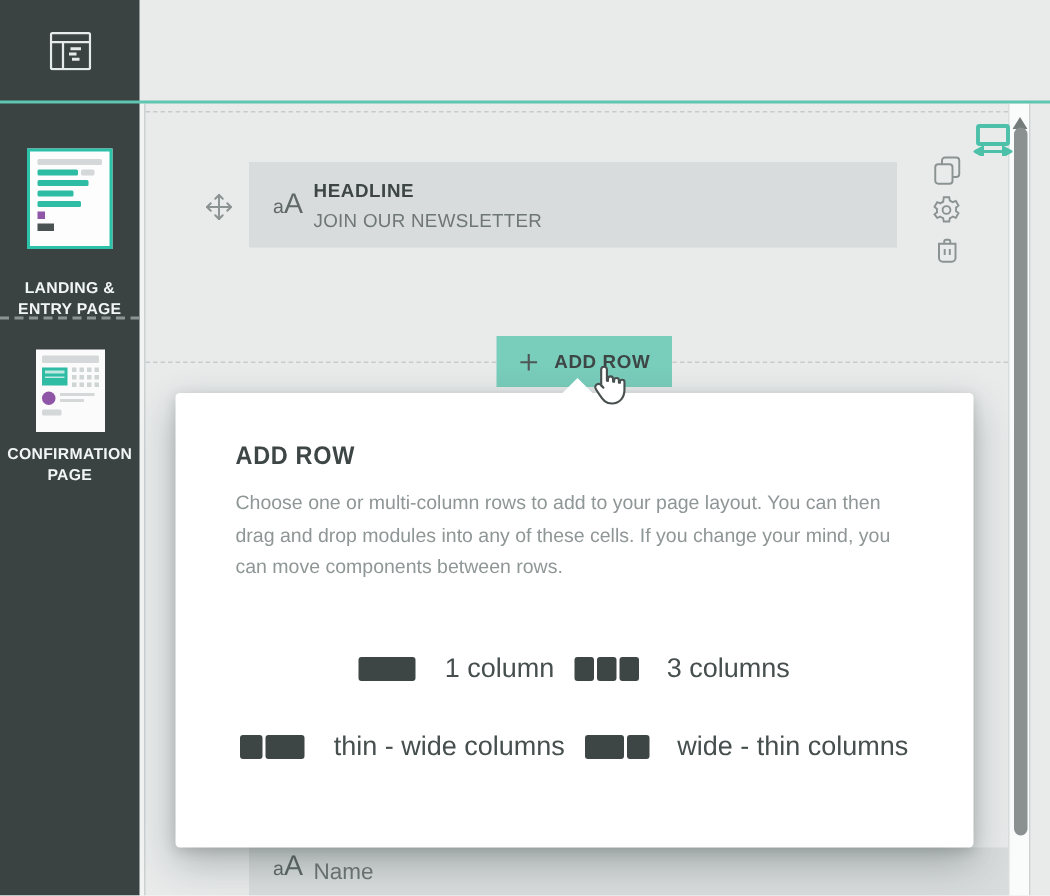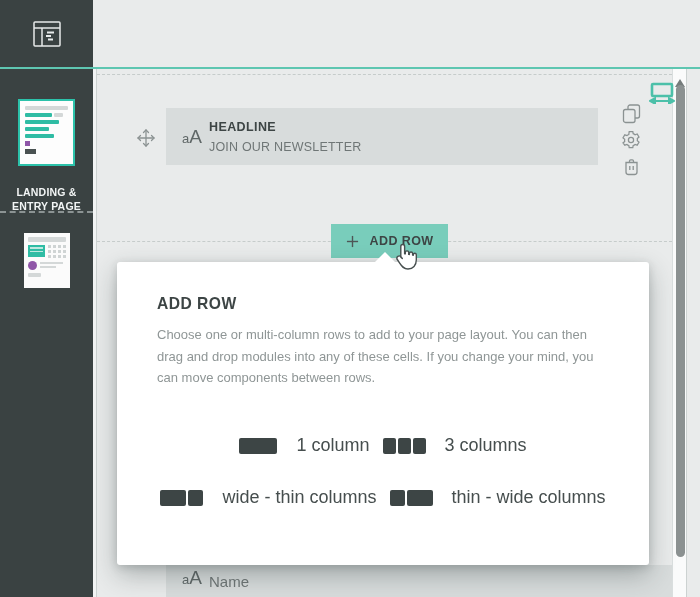--- a/index.html
+++ b/index.html
@@ -199,31 +199,31 @@
             <div class="cell" style="width: 13px;"></div>
             <div class="cell" style="width: 13px;"></div>
           </div>
         <span class="opt-label">3 columns</span>
       </div>
     </div>
 
     <div class="opt-row opt-row2">
       <div class="opt">
         <div class="swatch">
+            <div class="cell" style="width: 15px;"></div>
+            <div class="cell" style="width: 26px;"></div>
+          </div>
+        <span class="opt-label">thin - wide columns</span>
+      </div>
+      <div class="opt">
+        <div class="swatch">
             <div class="cell" style="width: 26px;"></div>
             <div class="cell" style="width: 15px;"></div>
           </div>
         <span class="opt-label">wide - thin columns</span>
-      </div>
-      <div class="opt">
-        <div class="swatch">
-            <div class="cell" style="width: 15px;"></div>
-            <div class="cell" style="width: 26px;"></div>
-          </div>
-        <span class="opt-label">thin - wide columns</span>
       </div>
     </div>
   </div>
 
   <div class="sidebar">
     <div class="sb-header">
       <svg width="28" height="26" viewBox="0 0 28 26">
         <g fill="none" stroke="#e7eaea" stroke-width="1.5">
           <rect x="1" y="1" width="26" height="24" rx="1"></rect>
           <line x1="1" y1="7" x2="27" y2="7"></line>
@@ -280,20 +280,24 @@
       </div>
       <div class="c-row">
         <div class="c-circle"></div>
         <div class="c-lines">
             <div class="ln" style="width:90%"></div>
             <div class="ln" style="width:60%"></div>
           </div>
       </div>
       <div class="tbar tb-gray" style="width:35%"></div>
     </div>
+    <div class="sb-label" style="top:296px">
+      <div>CONFIRMATION</div>
+      <div>PAGE</div>
+    </div>
   </div>
 
   <div class="teal-rule"></div>
 
   <div class="cursor">
     <svg width="26" height="30" viewBox="0 0 26 30">
       <path d="M8.8 15.2V4.4a1.9 1.9 0 0 1 3.8 0v7.4l.7.1v-1.3a1.7 1.7 0 0 1 3.4 0v1.8l.7.1v-.9a1.6 1.6 0 0 1 3.2 0v1.5l.7.1v-.5a1.5 1.5 0 0 1 3 0v5.2c0 5.3-3.3 9.1-8.3 9.1-4.2 0-6-2.3-8.5-6.1l-2.2-3.4c-.8-1.2-.5-2.5.6-3.2 1-.6 2.2-.4 3 .5l1.4 1.7z" fill="#ffffff" stroke="#474f4f" stroke-width="1.4" stroke-linejoin="round"></path>
     </svg>
   </div>
 

